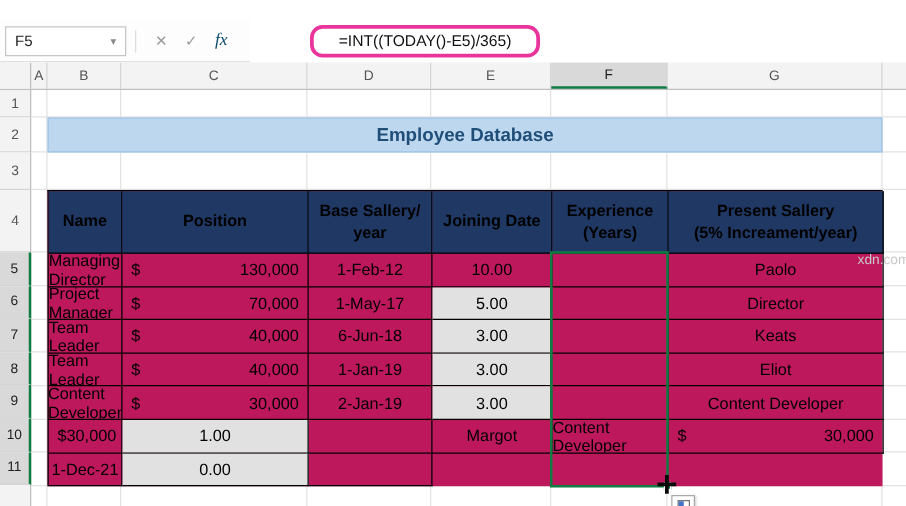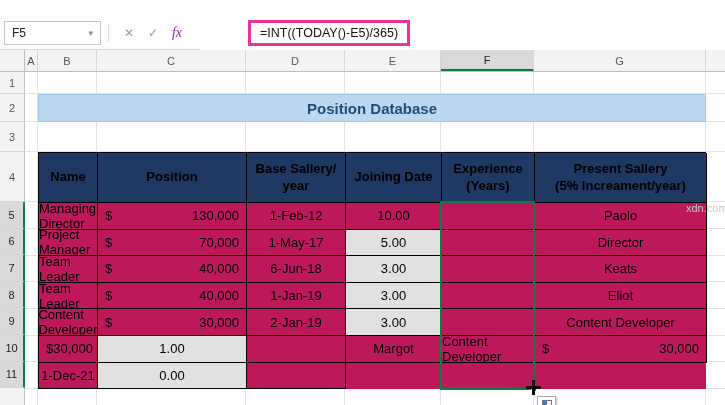--- a/index.html
+++ b/index.html
@@ -7,23 +7,23 @@
   .screen{position:relative;width:725px;height:405px;background:#fff;overflow:hidden;margin-top:16px;}
 
   
   .formula-row{position:absolute;top:0;left:0;width:725px;height:34px;background:#fdfdfd;border-bottom:1px solid #d6d6d6;}
   .name-box{position:absolute;left:4px;top:5px;width:97px;height:24px;border:1px solid #c6c6c6;background:#fff;display:flex;align-items:center;padding:0 7px;font-size:12px;color:#222;}
   .nb-arrow{margin-left:auto;color:#8a8a8a;font-size:9px;}
   .fb-divider{position:absolute;left:108px;top:8px;width:1px;height:18px;background:#dcdcdc;}
   .fb-icon{position:absolute;top:0;height:34px;display:flex;align-items:center;justify-content:center;color:#9a9a9a;font-size:12px;width:22px;}
   .fb-x{left:118px;}
   .fb-check{left:142px;}
-  .fb-fx{left:166px;font-style:italic;font-family:"Liberation Serif",serif;font-size:14px;color:#a21caf;}
+  .fb-fx{left:166px;font-style:italic;font-family:"Liberation Serif",serif;font-size:14px;color:#0c4a6e;}
   .formula-area{position:absolute;left:200px;top:0;right:0;height:34px;background:#fff;display:flex;align-items:center;}
-  .formula-highlight{position:absolute;left:48px;top:4px;height:26px;border:3px solid #e9349c;border-radius:0;display:flex;align-items:center;padding:0 9px;background:#fff;}
+  .formula-highlight{position:absolute;left:48px;top:4px;height:26px;border:3px solid #e9349c;border-radius:10px;display:flex;align-items:center;padding:0 20px;background:#fff;}
   .formula-text{font-size:12.5px;color:#111;white-space:nowrap;}
 
   
   .sheet{position:absolute;top:34px;left:0;width:725px;height:371px;background:#fff;overflow:hidden;}
 
   .col-headers{position:absolute;top:0;left:0;width:725px;height:22px;display:flex;background:#f3f3f3;border-bottom:1px solid #bfbfbf;}
   .corner{width:25px;height:100%;border-right:1px solid #bfbfbf;background:#f3f3f3;}
   .colh{height:100%;border-right:1px solid #d5d5d5;display:flex;align-items:center;justify-content:center;font-size:11px;color:#555;}
   .colh.sel{background:#d9d9d9;border-bottom:2px solid #107c41;color:#1e1e1e;}
   .w-a{width:13px;} .w-b{width:59px;} .w-c{width:149px;} .w-d{width:99px;} .w-e{width:96px;} .w-f{width:93px;} .w-g{width:172px;} .w-fill{flex:1;border-right:none;}
@@ -123,21 +123,21 @@
       <div class="hline" style="top:178px;"></div>
       <div class="hline" style="top:205px;"></div>
       <div class="hline" style="top:231px;"></div>
       <div class="hline" style="top:258px;"></div>
       <div class="hline" style="top:285px;"></div>
       <div class="hline" style="top:311px;"></div>
       <div class="hline" style="top:338px;"></div>
       <div class="hline" style="top:364px;"></div>
     </div>
 
-    <div class="title-cell">Position Database</div>
+    <div class="title-cell">Employee Database</div>
 
     <div class="etable">
       <div class="th">Name</div>
       <div class="th">Position</div>
       <div class="th">Base Sallery/
 year</div>
       <div class="th">Joining Date</div>
       <div class="th">Experience
 (Years)</div>
       <div class="th">Present Sallery

